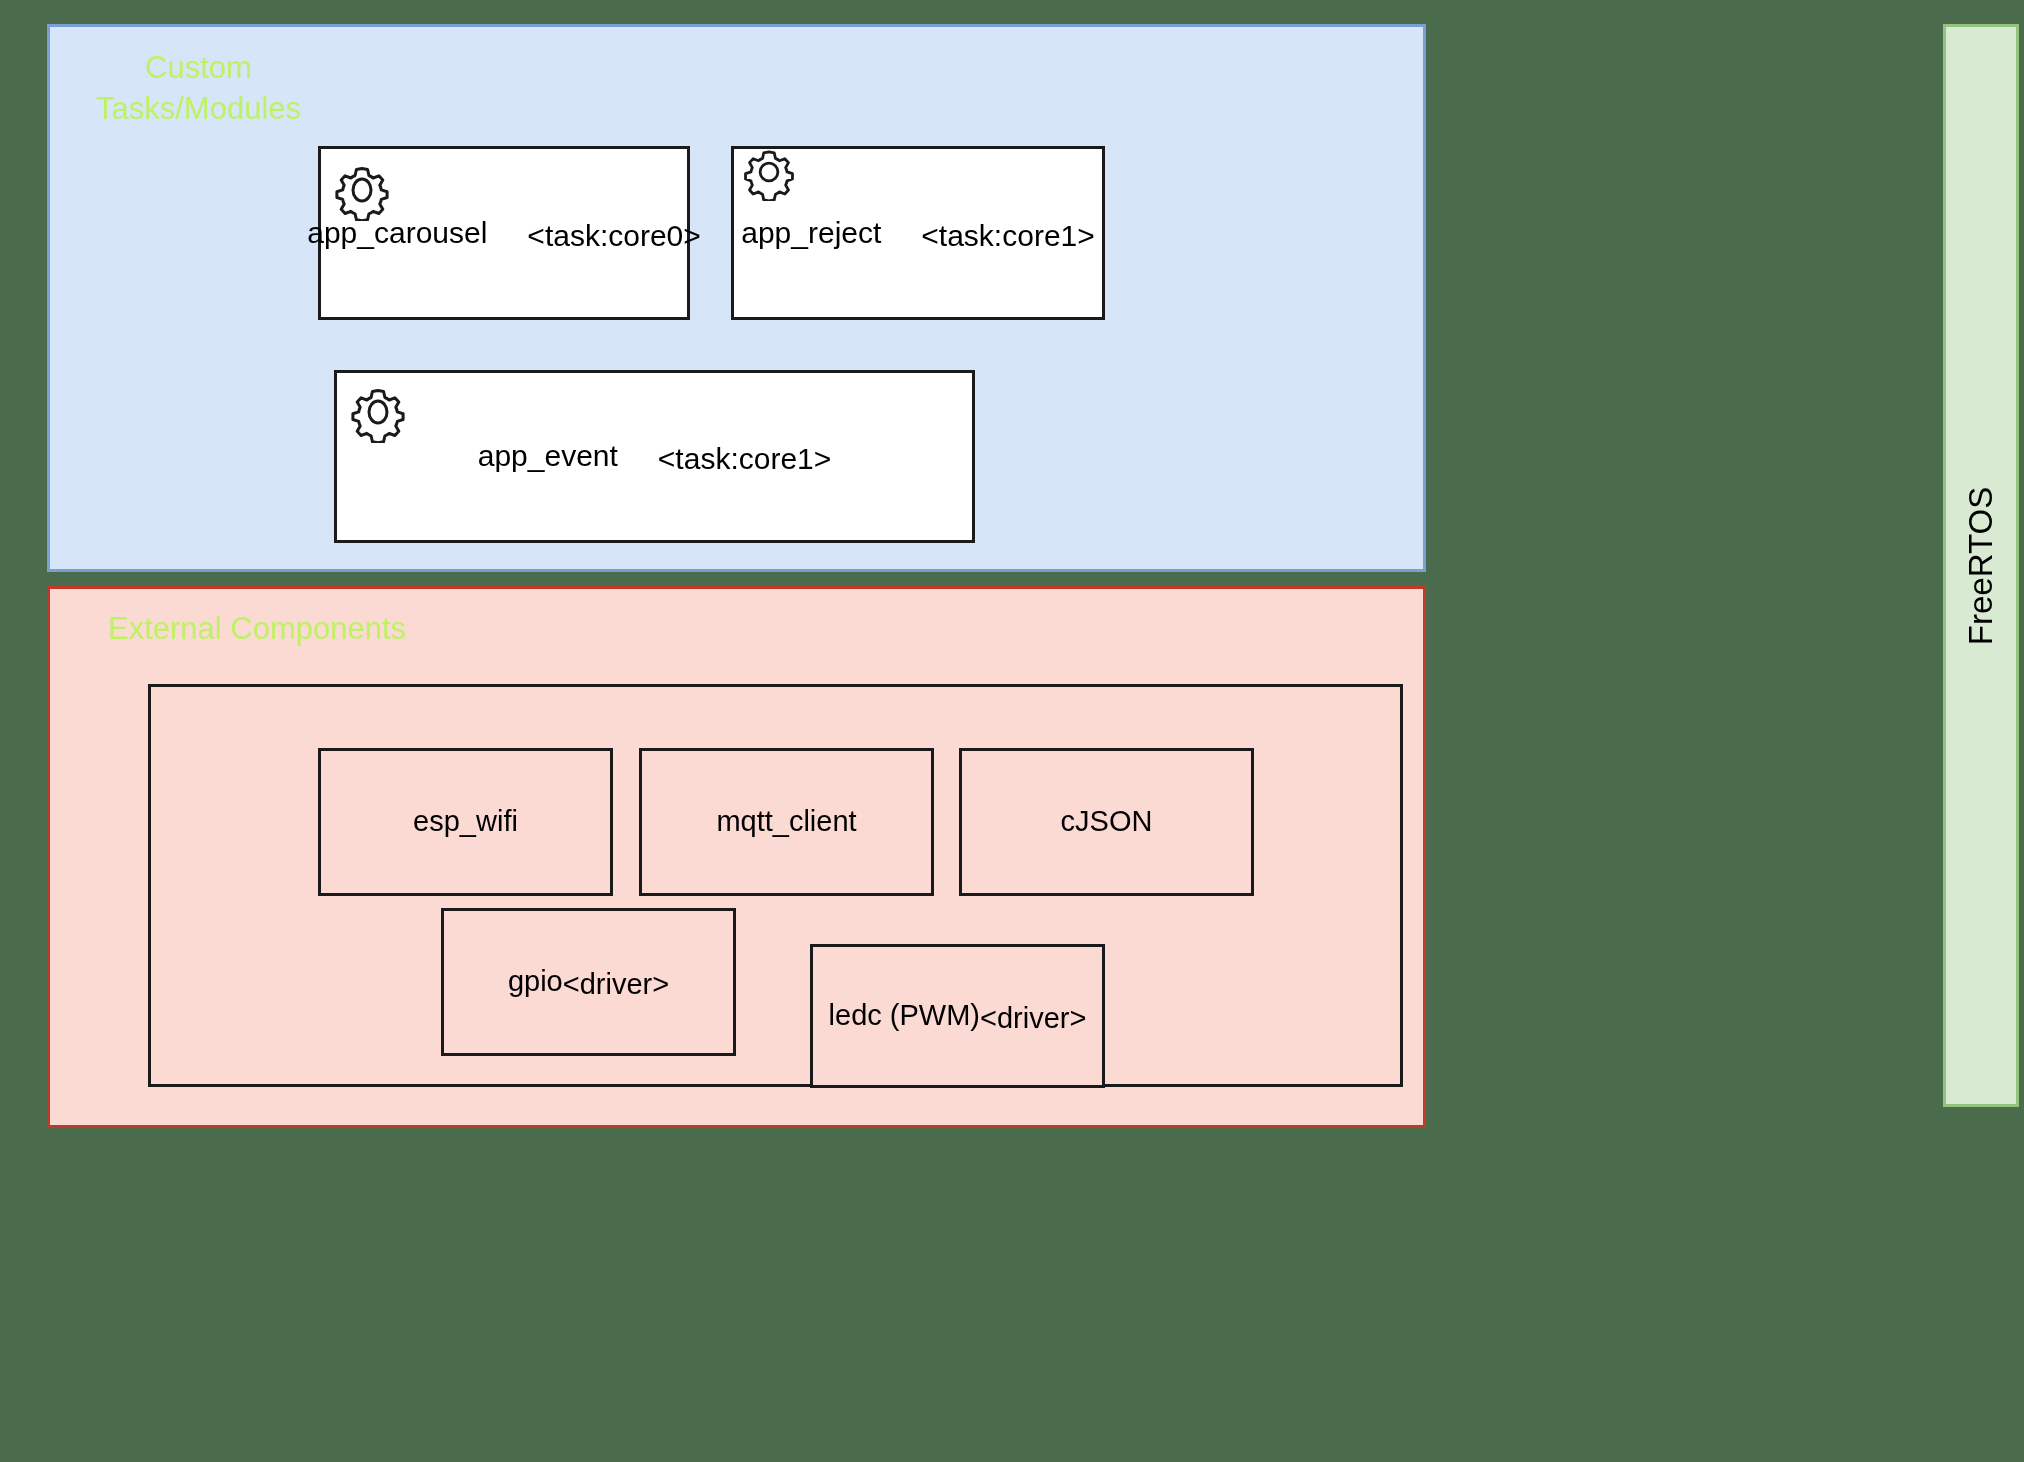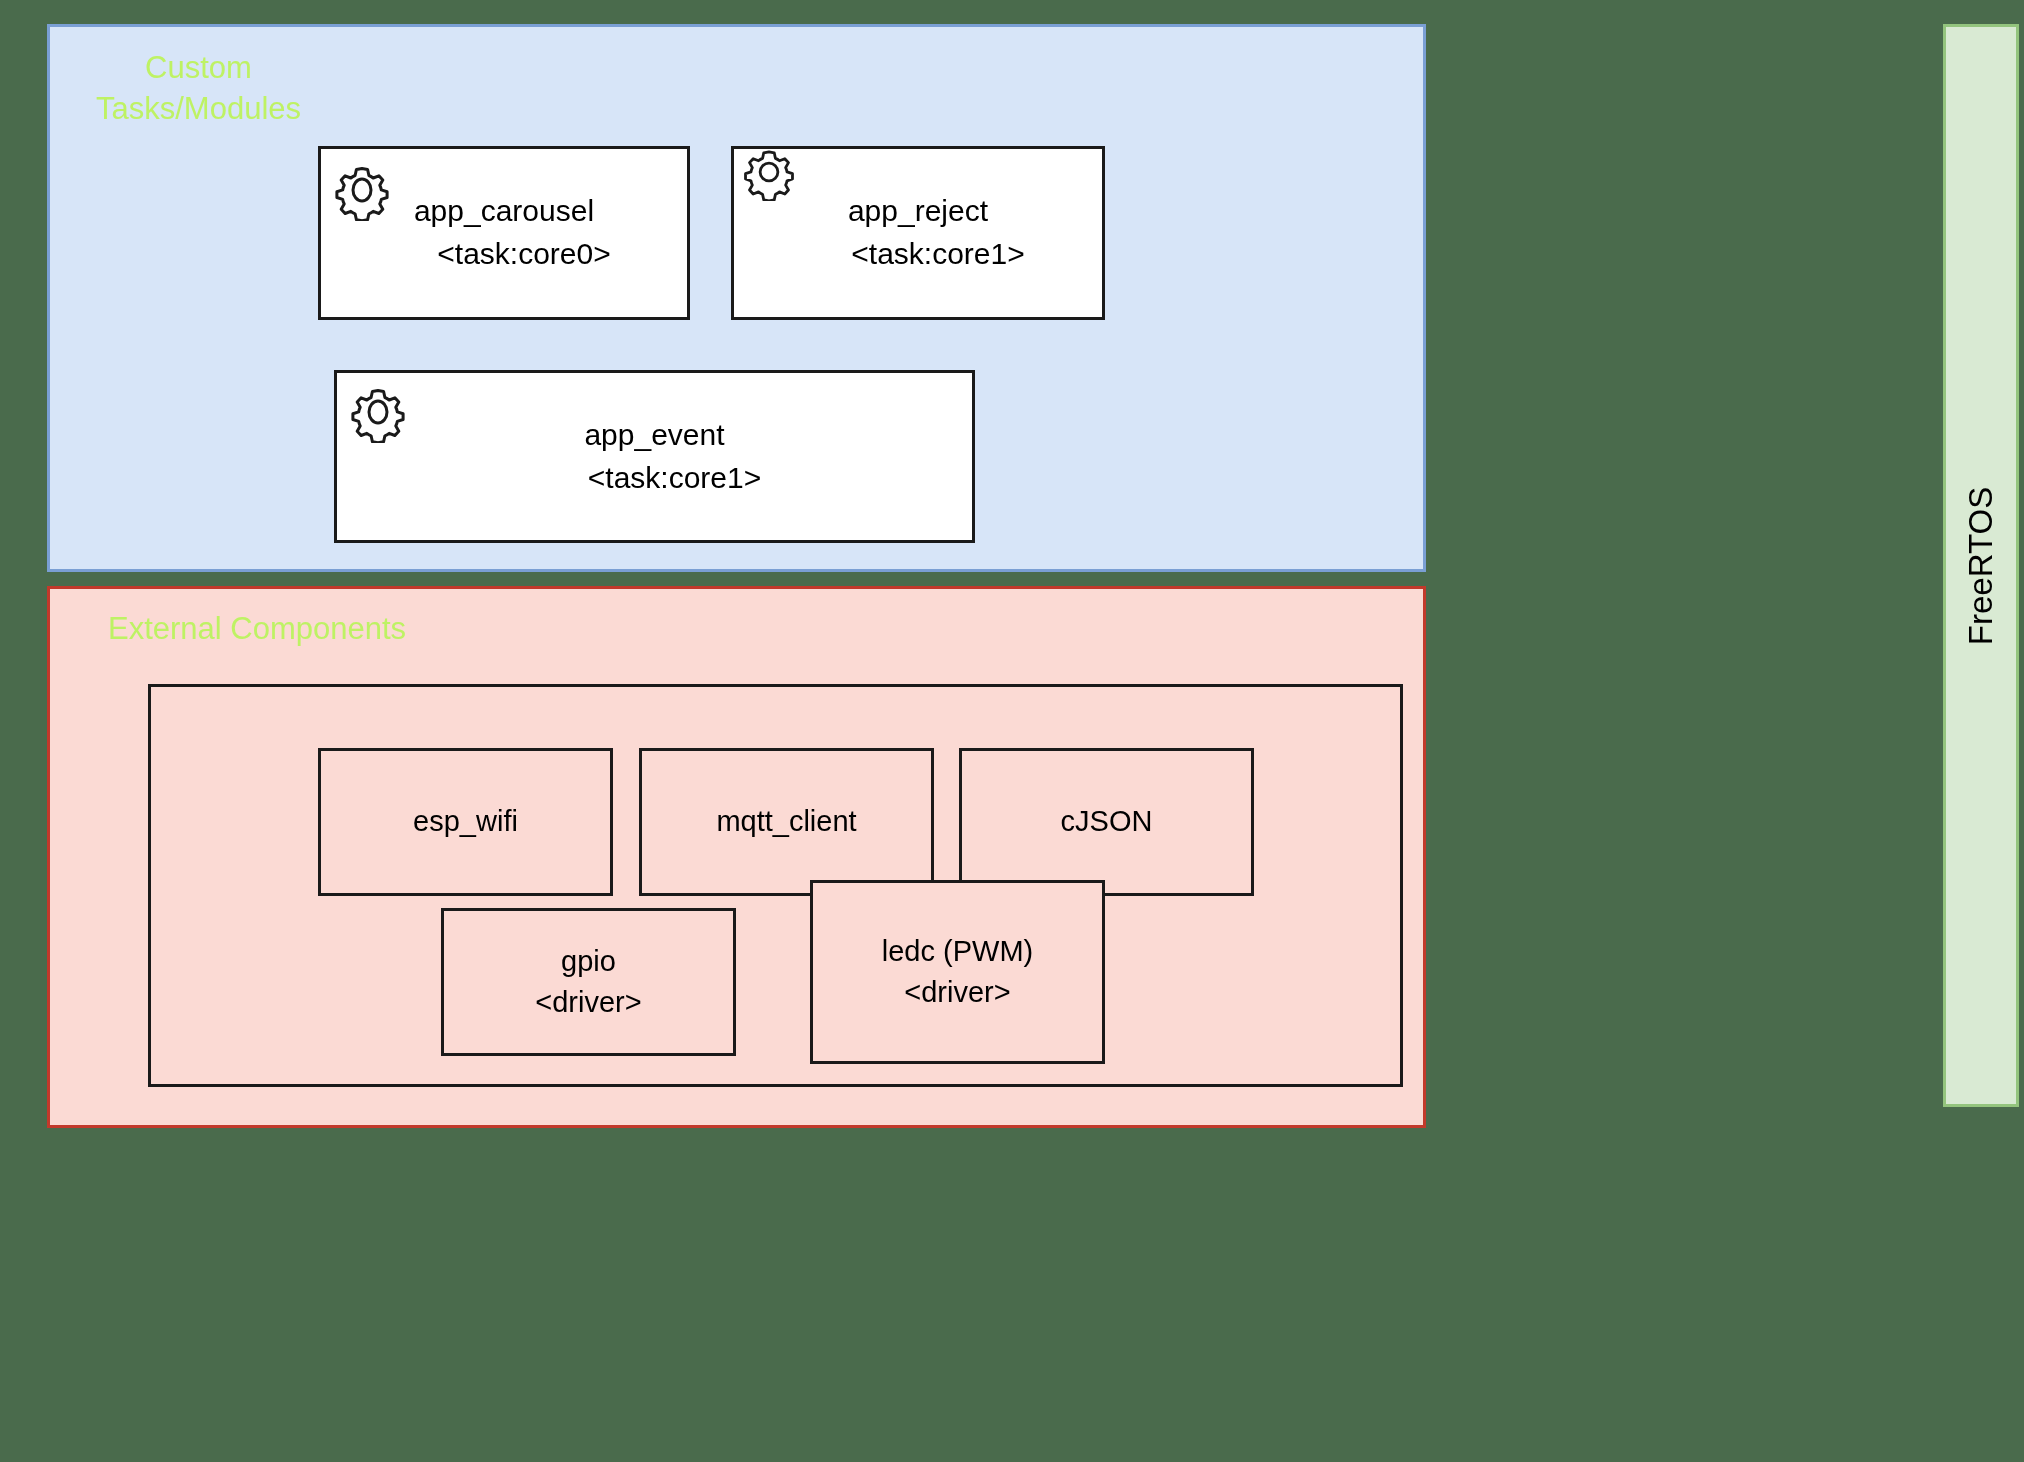--- a/index.html
+++ b/index.html
@@ -18,21 +18,21 @@
   #canvas {
     position: absolute;
     inset: 0;
   }
 
   
   .box {
     position: absolute;
     box-sizing: border-box;
     display: flex;
-    flex-direction: column;
+    flex-direction: row;
     align-items: center;
     justify-content: center;
     text-align: center;
     color: #000000;
     line-height: 1.22;
   }
 
   
   .layer-custom {
     left: 47px;
@@ -207,21 +207,21 @@
 
   <div class="box comp-box" style="left:959px; top:748px; width:295px; height:148px;">
     <span class="line1">cJSON</span>
   </div>
 
   <div class="box comp-box" style="left:441px; top:908px; width:295px; height:148px;">
     <span class="line1">gpio</span>
     <span class="line2">&lt;driver&gt;</span>
   </div>
 
-  <div class="box comp-box" style="left:810px; top:880px; width:295px; height:184px;text-align:right;">
+  <div class="box comp-box" style="left:810px; top:944px; width:295px; height:144px;text-align:right;">
     <span class="line1">ledc (PWM)</span>
     <span class="line2">&lt;driver&gt;</span>
   </div>
 
   <div class="box layer-freertos"></div>
   <div class="freertos-label">
     <span>FreeRTOS</span>
   </div>
 
 </div>

